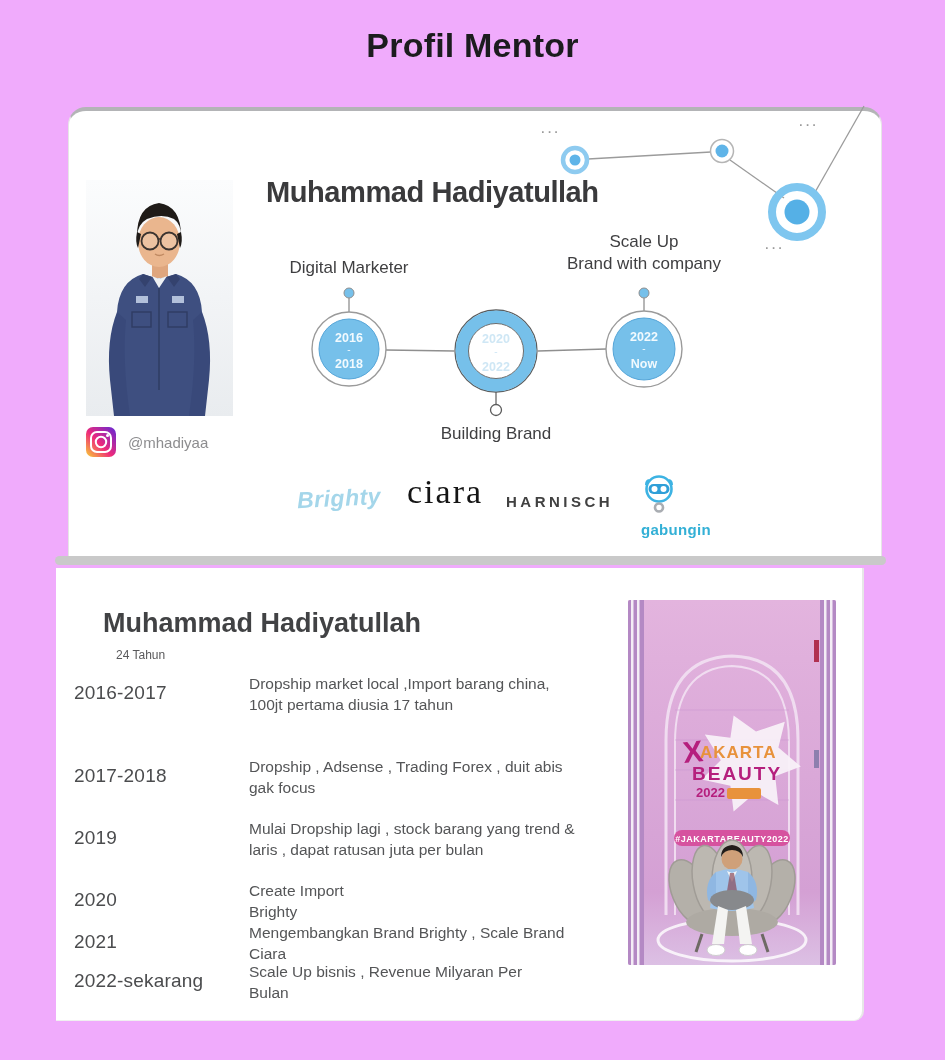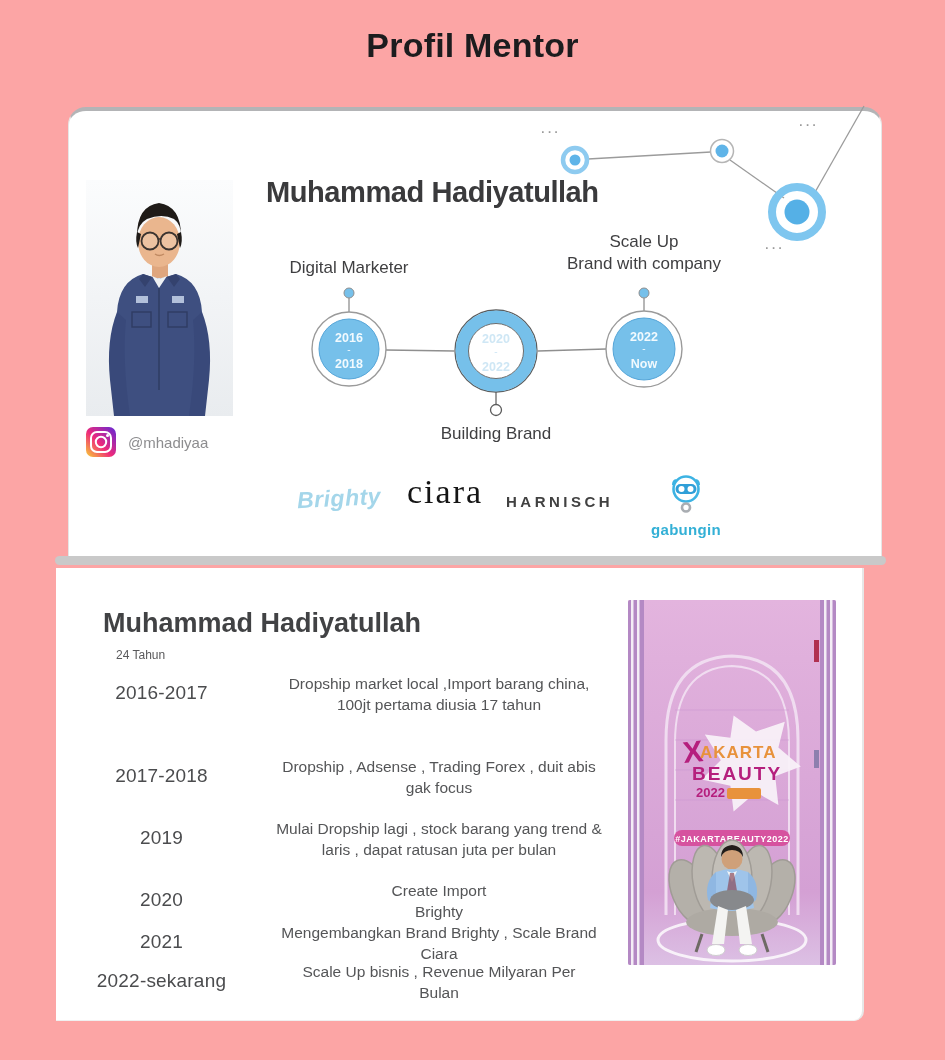--- a/index.html
+++ b/index.html
@@ -1,16 +1,16 @@
 <!DOCTYPE html>
 <html><head>
 <meta charset="utf-8">
 <style>
   html,body{margin:0;padding:0;background:#ffffff;}
-  .page{position:relative;width:945px;height:1060px;background:#fca5a5;overflow:hidden;
+  .page{position:relative;width:945px;height:1060px;background:#f0abfc;overflow:hidden;
         font-family:"Liberation Sans",sans-serif;color:#3c3c3e;}
   .page-title{position:absolute;left:0;top:26px;width:945px;text-align:center;
         font-size:34px;font-weight:700;color:#1c1c1e;letter-spacing:.2px;}
 
   
   .card{position:absolute;left:68px;top:107px;width:812px;height:451px;background:#fff;
         border-left:1px solid #e6e6e6;border-right:1px solid #e6e6e6;
         border-top:4px solid #b3b4b6;border-radius:18px 18px 4px 4px;}
   .card-shadow{position:absolute;left:55px;top:556px;width:831px;height:9px;
         background:#c9c9c9;border-radius:5px;}
@@ -20,29 +20,29 @@
   .ig-row{position:absolute;left:17px;top:316px;display:flex;align-items:center;gap:12px;}
   .ig-handle{font-size:15px;color:#8d8d8f;}
   .timeline-svg{position:absolute;left:195px;top:110px;}
   .net-decor{position:absolute;left:530px;top:95px;pointer-events:none;}
   .brand-brighty{position:absolute;left:228px;top:374px;font-size:23px;font-style:italic;
         font-weight:600;color:#a4d6ea;transform:rotate(-3deg);letter-spacing:.5px;}
   .brand-ciara{position:absolute;left:338px;top:362px;font-family:"Liberation Serif",serif;
         font-size:34px;color:#151515;letter-spacing:2px;}
   .brand-harnisch{position:absolute;left:437px;top:382px;font-size:15px;font-weight:700;
         color:#414141;letter-spacing:3.5px;text-align:center;}
-  .brand-gabungin{position:absolute;left:572px;top:363px;width:90px;text-align:center;}
+  .brand-gabungin{position:absolute;left:572px;top:363px;width:90px;}
   .gabungin-label{font-size:15px;font-weight:700;color:#33b0d6;letter-spacing:.3px;margin-top:1px;}
 
   
   .detail{position:absolute;left:56px;top:568px;width:806px;height:452px;background:#fff;
         border-right:2px solid #e7e7e7;border-bottom:1px solid #f0f0f0;border-radius:0 0 10px 0;}
   .detail-name{position:absolute;left:47px;top:40px;font-size:27px;font-weight:700;color:#414244;}
   .detail-age{position:absolute;left:60px;top:80px;font-size:12px;color:#59595b;}
-  .hist-row{position:absolute;left:18px;display:flex;width:560px;text-align:center;}
+  .hist-row{position:absolute;left:18px;display:flex;width:560px;}
   .hist-period{width:175px;padding-top:9px;font-size:19px;color:#4b4c4e;letter-spacing:.2px;}
   .hist-desc{width:380px;font-size:15.5px;line-height:21px;color:#545557;white-space:pre-line;}
   .r0{top:105px}.r1{top:188px}.r2{top:250px}.r3{top:312px}.r4{top:354px}.r5{top:393px}
   .event-photo{position:absolute;left:572px;top:32px;width:208px;height:365px;overflow:hidden;
         border-radius:2px;}
 </style>
 </head>
 <body>
 
 <div class="page">

